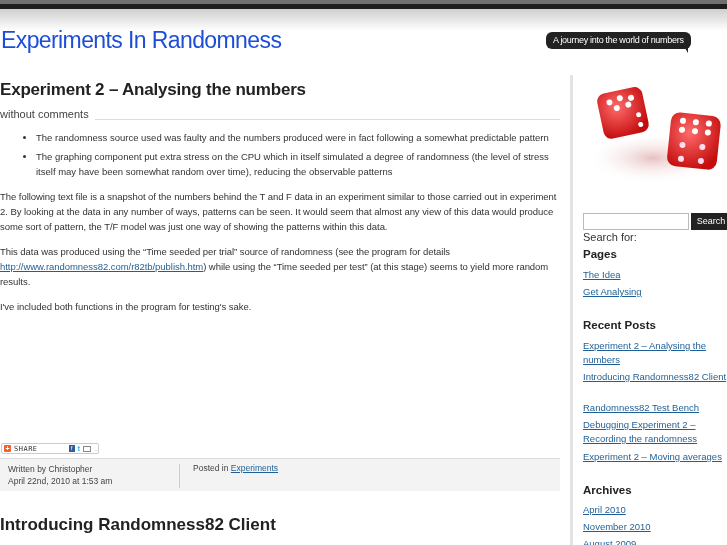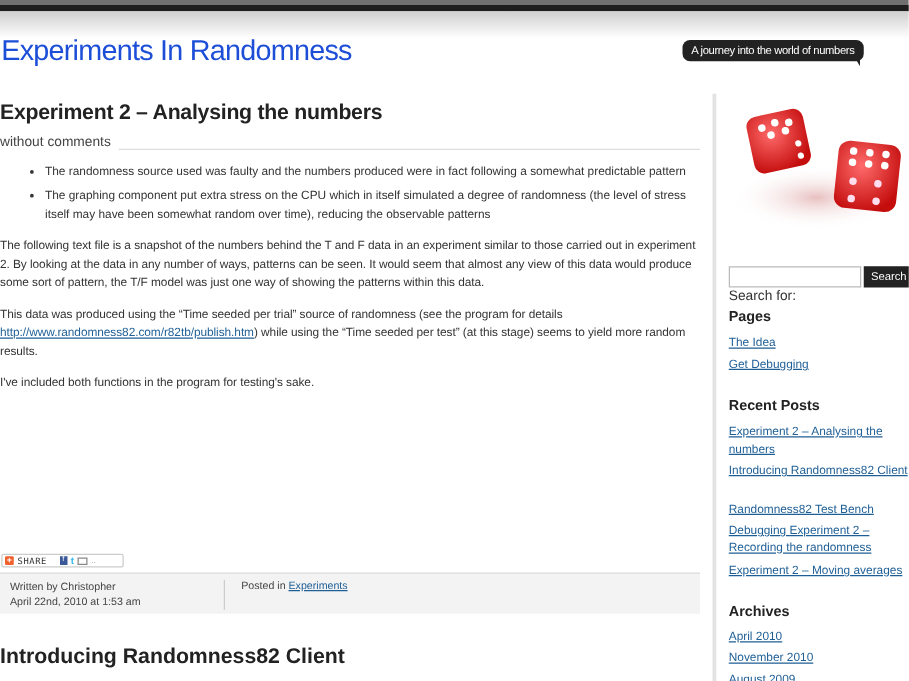--- a/index.html
+++ b/index.html
@@ -13,21 +13,21 @@
   .main { position:absolute; left:0; top:80px; width:560px; }
   h2.post-title { margin:0; font-size:17px; font-weight:bold; color:#222; letter-spacing:-0.2px; }
   .meta-row { display:flex; align-items:flex-end; margin-top:8px; font-size:11px; color:#444; }
   .meta-row .line { flex:1; border-top:1px solid #ddd; margin-left:6px; }
   .post p { font-size:9.5px; line-height:15px; margin:12px 0 0 0; color:#333; letter-spacing:-0.05px; }
   .post ul { margin:10px 0 0 0; padding-left:36px; font-size:9.5px; line-height:15px; }
   .post li { margin-bottom:4px; }
   a { color:#1f5f96; text-decoration:underline; }
   .share { position:absolute; left:1px; top:443px; width:98px; height:11px; border:1px solid #ccc; border-radius:2px; font-size:7px; display:flex; align-items:center; gap:3px; padding-left:2px; box-sizing:border-box; }
   .share .plus { width:7px; height:7px; background:#f0612e; color:#fff; font-size:7px; line-height:7px; text-align:center; border-radius:1px; font-weight:bold; }
-  .share .lbl { font-family:"DejaVu Sans Mono", monospace; letter-spacing:0.5px; color:#333; margin-right:7px; font-size:7px; }
+  .share .lbl { font-family:"DejaVu Sans Mono", monospace; letter-spacing:0.5px; color:#333; margin-right:28px; font-size:7px; }
   .share .fb { width:6px; height:7px; background:#3b5998; color:#fff; font-size:6px; line-height:7px; text-align:center; }
   .share .tw { color:#33bbee; font-size:8px; font-weight:bold; }
   .share .mail { width:8px; height:6px; border:1px solid #888; box-sizing:border-box; }
   .share .more { font-size:6px; color:#888; }
   .footer-box { position:absolute; left:0; top:458px; width:560px; height:32px; background:#f3f3f3; border-top:1px solid #ddd; font-size:8.5px; color:#444; }
   .footer-box .left { position:absolute; left:8px; top:4px; line-height:12px; }
   .footer-box .sep { position:absolute; left:179px; top:5px; width:1px; height:24px; background:#ccc; }
   .footer-box .right { position:absolute; left:193px; top:4px; }
   h2.next-title { position:absolute; left:0; top:515px; margin:0; font-size:17px; font-weight:bold; color:#222; }
   .sidebar-rule { position:absolute; left:570px; top:75px; width:3px; height:470px; background:#e3e3e3; }
@@ -121,21 +121,21 @@
       <circle cx="120" cy="82" r="3" fill="#fde"></circle>
     </g>
 </svg>
 
 <div class="search-label">Search for:</div>
 <input class="search-input" value="" style="">
 <div class="search-btn">Search</div>
 
 <div class="widget-title" style="top:248px">Pages</div>
 <a class="widget-link" style="top:268px">The Idea</a>
-<a class="widget-link" style="top:285px">Get Debugging</a>
+<a class="widget-link" style="top:285px">Get Analysing</a>
 
 <div class="widget-title" style="top:319px">Recent Posts</div>
 <a class="widget-link" style="top:339px">Experiment 2 – Analysing the numbers</a>
 <a class="widget-link" style="top:370px">Introducing Randomness82 Client</a>
 <a class="widget-link" style="top:401px">Randomness82 Test Bench</a>
 <a class="widget-link" style="top:418px">Debugging Experiment 2 – Recording the randomness</a>
 <a class="widget-link" style="top:450px">Experiment 2 – Moving averages</a>
 
 <div class="widget-title" style="top:484px">Archives</div>
 <a class="widget-link" style="top:503px">April 2010</a>

